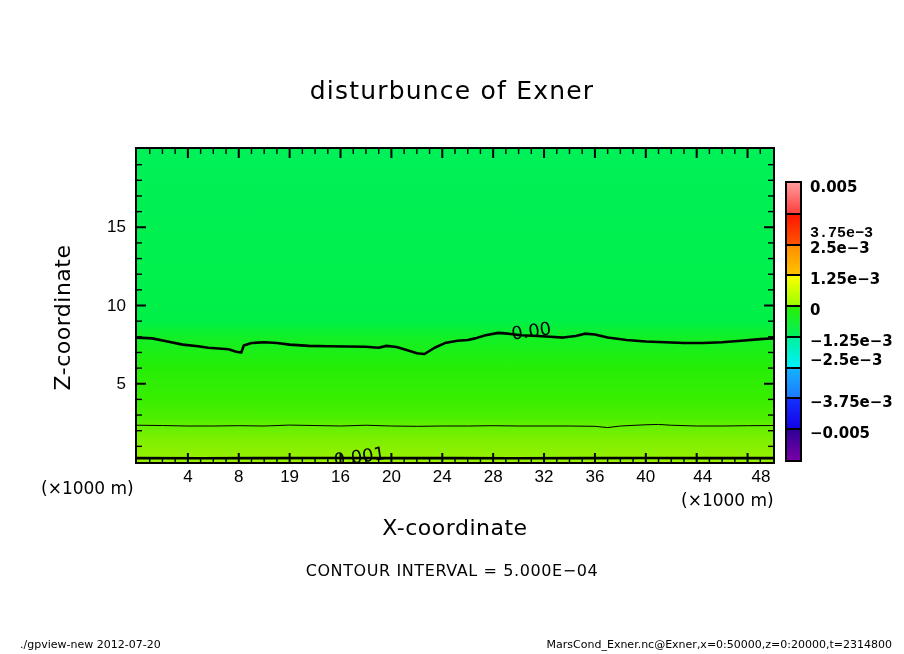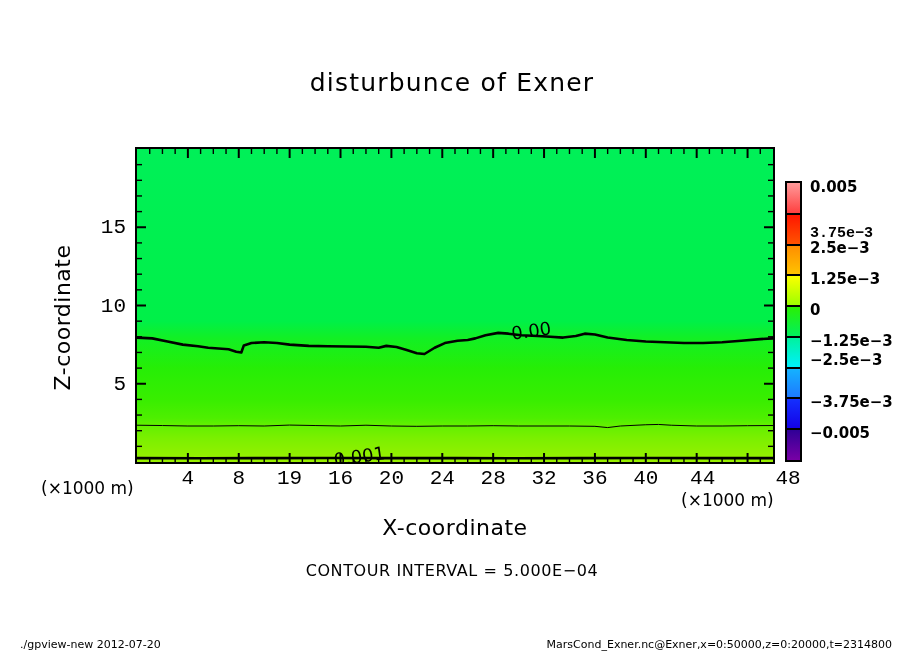--- a/index.html
+++ b/index.html
@@ -15,21 +15,21 @@
     overflow: hidden;
   }
   .root {
     position: absolute;
     inset: 0;
   }
   
   #plot-title {
     position: absolute;
     left: 0;
-    top: 68px;
+    top: 76px;
     width: 904px;
     text-align: center;
     font-family: "DejaVu Sans", sans-serif;
     font-size: 25px;
     letter-spacing: 1.2px;
     color: #000;
     white-space: nowrap;
   }
   
   #plot-frame {
@@ -44,22 +44,22 @@
     background: #00ee00;
   }
   #plot-canvas {
     position: absolute;
     left: 0;
     top: 0;
   }
   
   .tick-label {
     position: absolute;
-    font-family: Liberation Mono, monospace;
-    font-size: 21px;
+    font-family: Liberation Sans, sans-serif;
+    font-size: 17px;
     color: #000;
     white-space: nowrap;
   }
   .xtick-label {
     transform: translateX(-50%);
     top: 467px;
   }
   .ytick-label {
     transform: translateY(-50%);
     text-align: right;
@@ -363,21 +363,21 @@
       <div class="tick-label xtick-label" style="left: 238.76px;">8</div>
       <div class="tick-label xtick-label" style="left: 289.64px;">19</div>
       <div class="tick-label xtick-label" style="left: 340.52px;">16</div>
       <div class="tick-label xtick-label" style="left: 391.4px;">20</div>
       <div class="tick-label xtick-label" style="left: 442.28px;">24</div>
       <div class="tick-label xtick-label" style="left: 493.16px;">28</div>
       <div class="tick-label xtick-label" style="left: 544.04px;">32</div>
       <div class="tick-label xtick-label" style="left: 594.92px;">36</div>
       <div class="tick-label xtick-label" style="left: 645.8px;">40</div>
       <div class="tick-label xtick-label" style="left: 696.68px; margin-left: 6px;">44</div>
-      <div class="tick-label xtick-label" style="left: 788px; text-align: right;">48</div>
+      <div class="tick-label xtick-label" style="left: 761px; text-align: right;">48</div>
     </div>
   <div id="ytick-host">
       <div class="tick-label ytick-label" style="top: 383.75px;">5</div>
       <div class="tick-label ytick-label" style="top: 305.5px;">10</div>
       <div class="tick-label ytick-label" style="top: 227.25px;">15</div>
     </div>
 
   <div id="colorbar">
       <div class="cb-band" style="top: 0px; height: 30.7778px; background: linear-gradient(rgb(255, 154, 154), rgb(255, 61, 61));"></div>
       <div class="cb-band" style="top: 30.7778px; height: 30.7778px; background: linear-gradient(rgb(255, 20, 0), rgb(255, 85, 0));"></div>

